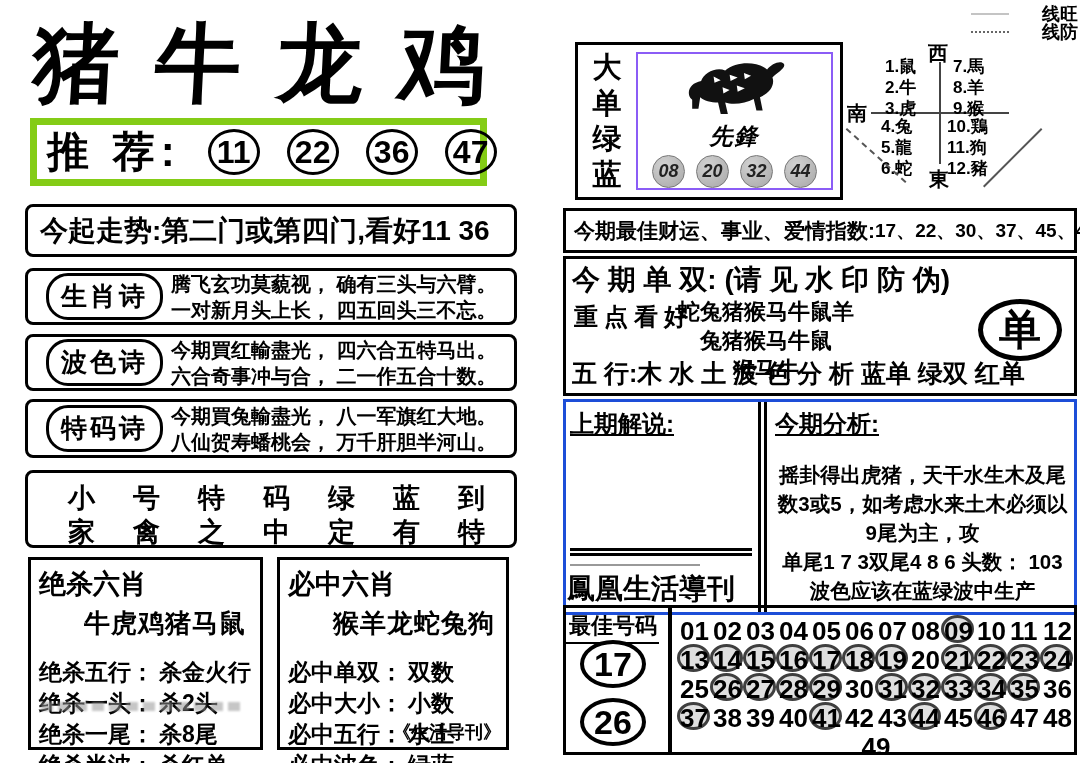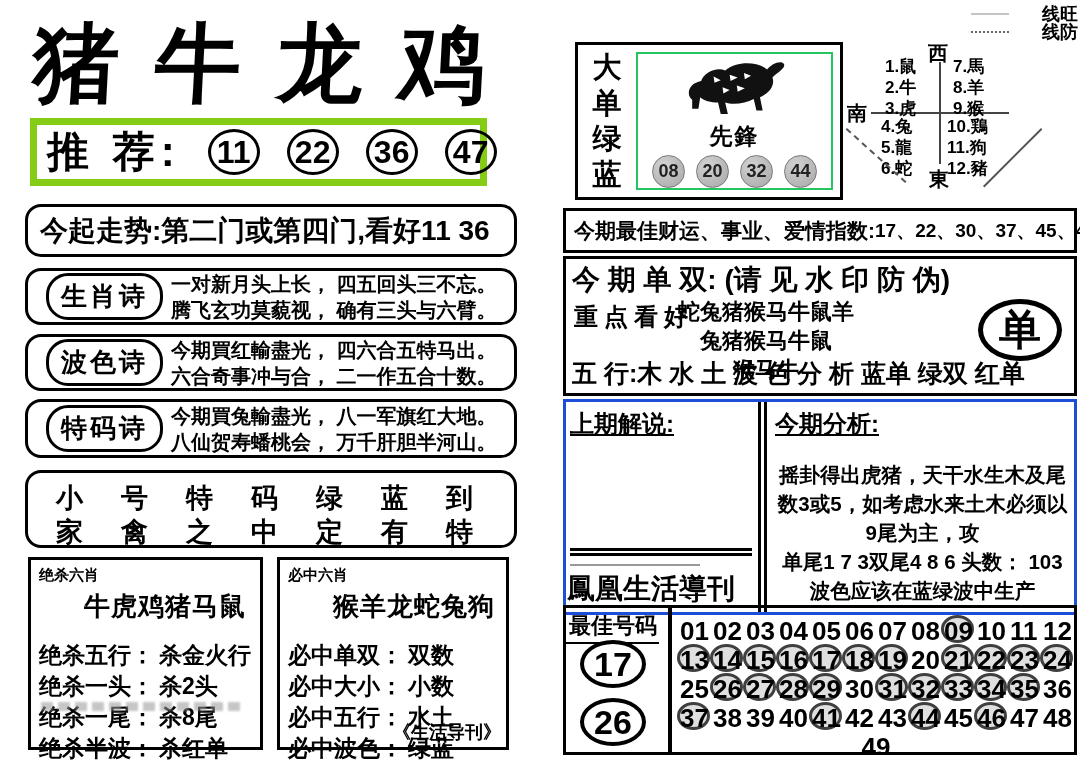--- a/index.html
+++ b/index.html
@@ -18,56 +18,56 @@
   .rec-box {
     position:absolute; left:30px; top:118px; width:457px; height:68px;
     border:7px solid #84cc16; display:flex; align-items:center;
   }
   .rec-label { font-size:42px; font-weight:bold; margin-left:10px; letter-spacing:6px; white-space:nowrap; }
   .rec-num {
     width:52px; height:46px; border:3px solid #000; border-radius:50%;
     display:flex; align-items:center; justify-content:center;
     font-size:32px; font-weight:bold; margin-left:27px; flex:none;
   }
-  .rbox { position:absolute; left:25px; width:492px; border:3px solid #000; border-radius:16px; background:#fff; }
+  .rbox { position:absolute; left:25px; width:492px; border:3px solid #000; border-radius:8px; background:#fff; }
   .trend { top:204px; height:53px; display:flex; align-items:center; padding-left:12px;
            font-size:28px; font-weight:bold; white-space:nowrap; }
   .poem { display:flex; align-items:center;padding-left:8px; }
   .poem1 { top:268px; height:57px; }
   .poem2 { top:334px; height:57px; }
   .poem3 { top:399px; height:59px; }
   .pill {
     border:3px solid #000; border-radius:22px; padding:3px 12px; margin:0 8px 0 10px;
     font-size:26px; font-weight:bold; letter-spacing:3px; white-space:nowrap; flex:none;
   }
   .plines { font-size:20px; font-weight:bold; line-height:1.3; white-space:nowrap; }
-  .couplet { top:470px; height:78px; padding:8px 0 0 28px; }
+  .couplet { top:470px; height:78px; padding:8px 0 0 40px; }
   .cline { font-size:27px; font-weight:bold; letter-spacing:38px; white-space:nowrap; line-height:34px; }
   .sqbox { position:absolute; top:557px; height:193px; border:3px solid #000; padding:6px 8px; }
   .killbox { left:28px; width:235px; }
   .mustbox { left:277px; width:232px; }
-  .sq-title { font-size:15px; font-weight:bold; }
+  .sq-title { font-size:27px; font-weight:bold; }
   .sq-zo { font-size:26px; font-weight:bold; margin:4px 0 0 45px; letter-spacing:1px; }
   .sq-items { margin-top:16px; }
   .sq-item { font-size:23px; font-weight:bold; line-height:31px; white-space:nowrap; }
   .sq-item .il { display:inline-block; width:120px; }
   .artifact {
     position:absolute; left:10px; bottom:36px; width:200px; height:9px; opacity:.55;
     background:repeating-linear-gradient(90deg,#999 0 12px,transparent 12px 17px);
     filter:blur(1.3px);
   }
   .credit { position:absolute; right:5px; bottom:3px; font-size:18px; font-weight:bold; }
   
   .tigerbox { position:absolute; left:575px; top:42px; width:268px; height:158px;
               border:3px solid #000; display:flex; }
   .vlabel { width:58px; display:flex; flex-direction:column; justify-content:space-between;
             align-items:center; padding:8px 0; }
   .vchar { font-size:29px; font-weight:bold; line-height:1; }
-  .tiger-inner { flex:1; border:2px solid #22c55e; margin:7px 7px 7px 0; display:flex;
-                 flex-direction:column; align-items:center; overflow:hidden; }
+  .tiger-inner { flex:1; border:2px solid #8b5cf6; margin:7px 7px 7px 0; display:flex;
+                 flex-direction:column; align-items:center; overflow:hidden;font-style:italic; }
   .tiger-inner svg { margin-top:3px; }
   .pioneer { font-size:23px; font-weight:bold; letter-spacing:2px; margin-top:-2px; }
   .gray-row { display:flex; gap:11px; margin-top:3px; }
   .gray-num {
     width:33px; height:33px; border-radius:50%; border:1px solid #777;
     background:radial-gradient(circle at 35% 30%, #d2d2d2, #a7a7a7);
     display:flex; align-items:center; justify-content:center;
     font-size:18px; font-weight:bold; color:#222;
   }
   .compass { position:absolute; left:845px; top:0; width:235px; height:215px; }
@@ -147,22 +147,22 @@
     <span class="rec-num">47</span>
   </div>
 
   <div class="rbox trend">
     <span>今起走势:第二门或第四门,看好11 36</span>
   </div>
 
   <div class="rbox poem poem1">
     <span class="pill">生肖诗</span>
     <div class="plines">
+      <div>腾飞玄功莫藐视， 确有三头与六臂。</div>
       <div>一对新月头上长， 四五回头三不忘。</div>
-      <div>腾飞玄功莫藐视， 确有三头与六臂。</div>
     </div>
   </div>
 
   <div class="rbox poem poem2">
     <span class="pill">波色诗</span>
     <div class="plines">
       <div>今期買红輸盡光， 四六合五特马出。</div>
       <div>六合奇事冲与合， 二一作五合十数。</div>
     </div>
   </div>

